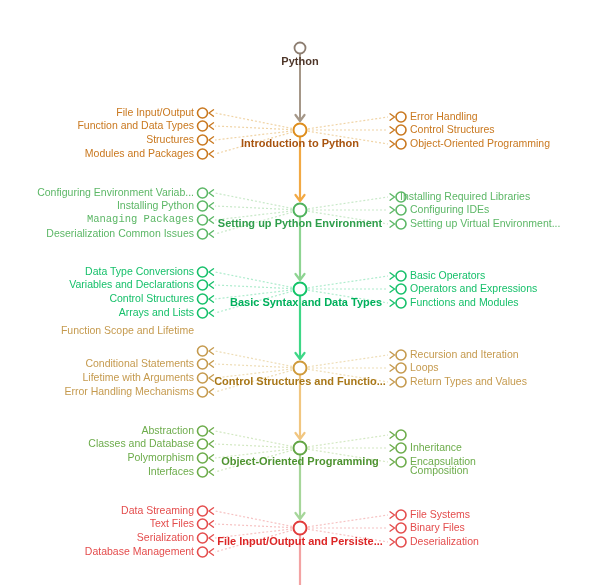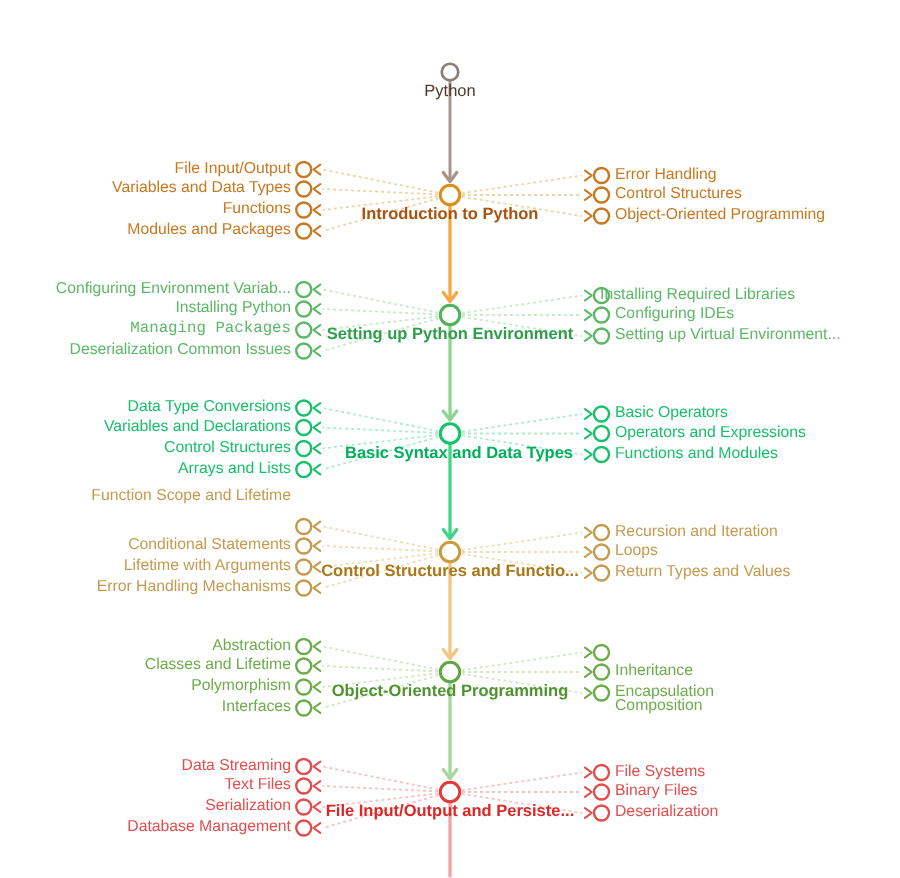--- a/index.html
+++ b/index.html
@@ -3,21 +3,21 @@
 <meta charset="utf-8">
 <style>
   html,body{margin:0;padding:0;}
   body{
     width:600px;height:585px;overflow:hidden;background:#ffffff;
     font-family:"Liberation Sans", sans-serif;position:relative;
   }
   #stage{position:absolute;left:0;top:0;width:600px;height:585px;}
   #lines{position:absolute;left:0;top:0;}
   .lbl{position:absolute;white-space:nowrap;line-height:13px;}
-  .root-label{font-size:11px;font-weight:normal;transform:translateX(-50%);}
+  .root-label{font-size:11px;font-weight:bold;transform:translateX(-50%);}
   .center-label{font-size:11px;font-weight:bold;transform:translateX(-50%);}
   .item{font-size:10.5px;font-weight:normal;}
   .item.left{text-align:right;}
 </style>
 </head>
 <body>
 
 <div id="stage">
   <svg id="lines" width="600" height="585" viewBox="0 0 600 585">
       <line x1="300" y1="53" x2="300" y2="121" stroke="#a59788" stroke-width="2"></line>
@@ -162,22 +162,22 @@
       <polyline points="390,524.8 394.5,528 390,531.2" fill="none" stroke="#e44d4d" stroke-width="1.4" stroke-linecap="round" stroke-linejoin="round"></polyline>
       <circle cx="401" cy="528" r="5" fill="#ffffff" stroke="#e44d4d" stroke-width="1.6"></circle>
       <line x1="300" y1="528" x2="388" y2="542" stroke="#f6c2c2" stroke-width="1.2" stroke-dasharray="2 2"></line>
       <polyline points="390,538.8 394.5,542 390,545.2" fill="none" stroke="#e44d4d" stroke-width="1.4" stroke-linecap="round" stroke-linejoin="round"></polyline>
       <circle cx="401" cy="542" r="5" fill="#ffffff" stroke="#e44d4d" stroke-width="1.6"></circle>
       <circle cx="300" cy="528" r="6.5" fill="#ffffff" stroke="#e23b3b" stroke-width="2"></circle>
       <circle cx="300" cy="48" r="5.5" fill="#ffffff" stroke="#8c7d70" stroke-width="1.8"></circle>
     </svg>
   <div id="labels">
       <div class="lbl item left" style="color: rgb(201, 120, 31); right: 406px; top: 106px;">File Input/Output</div>
-      <div class="lbl item left" style="color: rgb(201, 120, 31); right: 406px; top: 119px;">Variables and Data Types</div>
-      <div class="lbl item left" style="color: rgb(201, 120, 31); right: 406px; top: 133px;">Functions</div>
+      <div class="lbl item left" style="color: rgb(201, 120, 31); right: 406px; top: 119px;">Function and Data Types</div>
+      <div class="lbl item left" style="color: rgb(201, 120, 31); right: 406px; top: 133px;">Structures</div>
       <div class="lbl item left" style="color: rgb(201, 120, 31); right: 406px; top: 147px;">Modules and Packages</div>
       <div class="lbl item" style="color: rgb(201, 120, 31); left: 410px; top: 110px;">Error Handling</div>
       <div class="lbl item" style="color: rgb(201, 120, 31); left: 410px; top: 123px;">Control Structures</div>
       <div class="lbl item" style="color: rgb(201, 120, 31); left: 410px; top: 137px;">Object-Oriented Programming</div>
       <div class="lbl center-label" style="color: rgb(168, 84, 15); left: 300px; top: 137px;">Introduction to Python</div>
       <div class="lbl item left" style="color: rgb(92, 183, 102); right: 406px; top: 186px;">Configuring Environment Variab...</div>
       <div class="lbl item left" style="color: rgb(92, 183, 102); right: 406px; top: 199px;">Installing Python</div>
       <div class="lbl item left" style="color: rgb(92, 183, 102); right: 406px; top: 213px; font-family: Liberation Mono, monospace;">Managing Packages</div>
       <div class="lbl item left" style="color: rgb(92, 183, 102); right: 406px; top: 227px;">Deserialization Common Issues</div>
       <div class="lbl item" style="color: rgb(92, 183, 102); left: 400px; top: 190px;">Installing Required Libraries</div>
@@ -194,21 +194,21 @@
       <div class="lbl center-label" style="color: rgb(0, 176, 92); left: 300px; top: 296px; padding-left: 12px;">Basic Syntax and Data Types</div>
       <div class="lbl item left" style="color: rgb(197, 154, 78); right: 406px; top: 324px;">Function Scope and Lifetime</div>
       <div class="lbl item left" style="color: rgb(197, 154, 78); right: 406px; top: 357px;">Conditional Statements</div>
       <div class="lbl item left" style="color: rgb(197, 154, 78); right: 406px; top: 371px;">Lifetime with Arguments</div>
       <div class="lbl item left" style="color: rgb(197, 154, 78); right: 406px; top: 385px;">Error Handling Mechanisms</div>
       <div class="lbl item" style="color: rgb(197, 154, 78); left: 410px; top: 348px;">Recursion and Iteration</div>
       <div class="lbl item" style="color: rgb(197, 154, 78); left: 410px; top: 361px;">Loops</div>
       <div class="lbl item" style="color: rgb(197, 154, 78); left: 410px; top: 375px;">Return Types and Values</div>
       <div class="lbl center-label" style="color: rgb(168, 119, 24); left: 300px; top: 375px;">Control Structures and Functio...</div>
       <div class="lbl item left" style="color: rgb(109, 172, 75); right: 406px; top: 424px;">Abstraction</div>
-      <div class="lbl item left" style="color: rgb(109, 172, 75); right: 406px; top: 437px;">Classes and Lifetime</div>
+      <div class="lbl item left" style="color: rgb(109, 172, 75); right: 406px; top: 437px;">Classes and Database</div>
       <div class="lbl item left" style="color: rgb(109, 172, 75); right: 406px; top: 451px;">Polymorphism</div>
       <div class="lbl item left" style="color: rgb(109, 172, 75); right: 406px; top: 465px;">Interfaces</div>
       <div class="lbl item" style="color: rgb(109, 172, 75); left: 410px; top: 428px; margin-top: 36px;">Composition</div>
       <div class="lbl item" style="color: rgb(109, 172, 75); left: 410px; top: 441px;">Inheritance</div>
       <div class="lbl item" style="color: rgb(109, 172, 75); left: 410px; top: 455px;">Encapsulation</div>
       <div class="lbl center-label" style="color: rgb(78, 147, 48); left: 300px; top: 455px;">Object-Oriented Programming</div>
       <div class="lbl item left" style="color: rgb(228, 77, 77); right: 406px; top: 504px;">Data Streaming</div>
       <div class="lbl item left" style="color: rgb(228, 77, 77); right: 406px; top: 517px;">Text Files</div>
       <div class="lbl item left" style="color: rgb(228, 77, 77); right: 406px; top: 531px;">Serialization</div>
       <div class="lbl item left" style="color: rgb(228, 77, 77); right: 406px; top: 545px;">Database Management</div>

